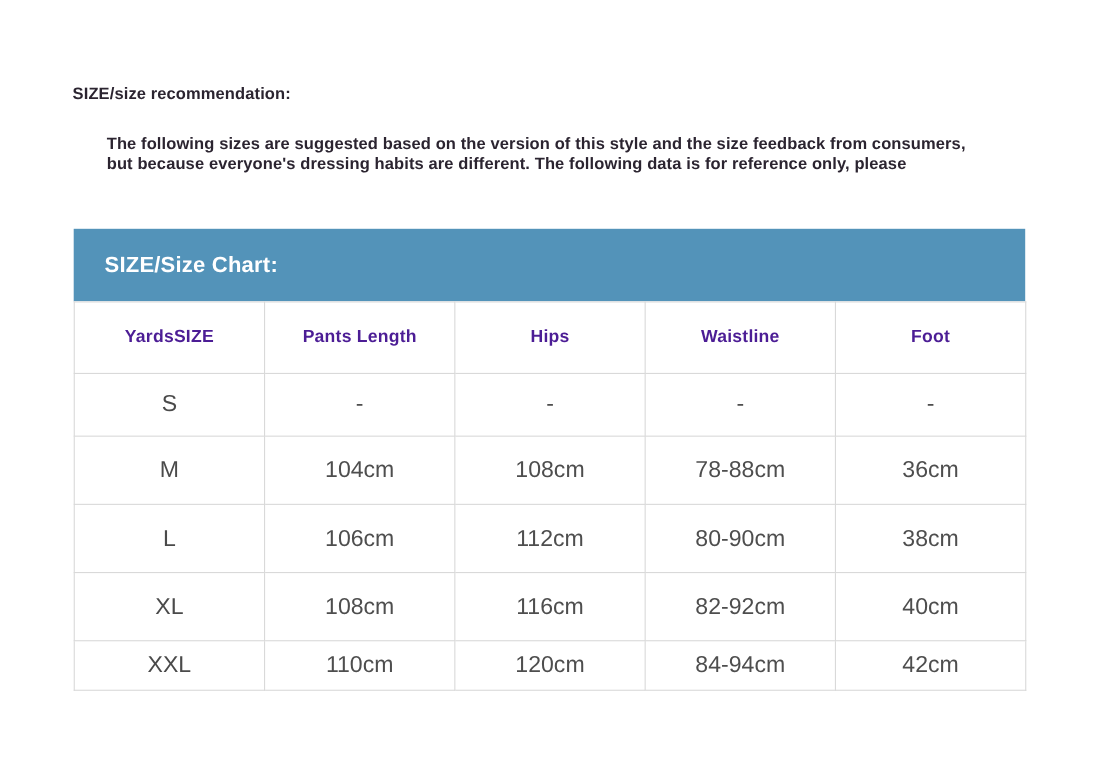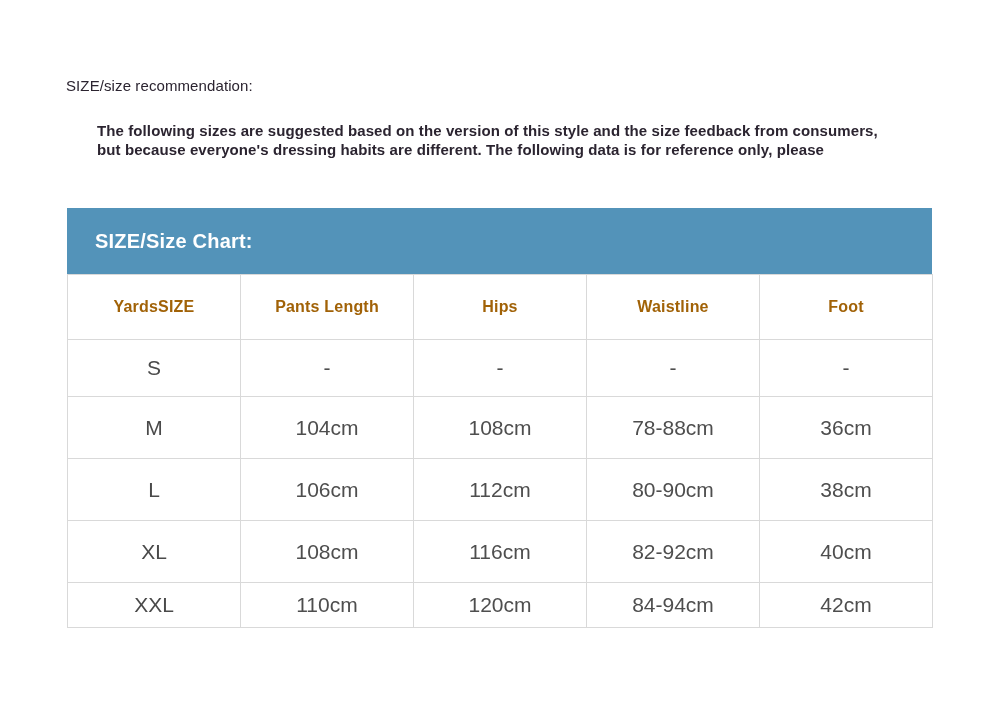--- a/index.html
+++ b/index.html
@@ -12,21 +12,21 @@
     background: #ffffff;
     position: relative;
     overflow: hidden;
     font-family: "Liberation Sans", sans-serif;
   }
   .heading {
     position: absolute;
     left: 66px;
     top: 77px;
     font-size: 15px;
-    font-weight: normal;
+    font-weight: bold;
     color: #2b2430;
     letter-spacing: 0.1px;
   }
   .intro {
     position: absolute;
     left: 66px;
     top: 121px;
     width: 880px;
     font-size: 15px;
     font-weight: bold;
@@ -68,21 +68,21 @@
     text-align: center;
     vertical-align: middle;
     padding: 0;
   }
   .size-table thead tr {
     height: 65px;
   }
   .size-table th {
     font-size: 16px;
     font-weight: bold;
-    color: #a16207;
+    color: #4c1d95;
     letter-spacing: 0.2px;
   }
   .size-table tbody tr {
     height: 62px;
   }
   .size-table tbody tr:first-child {
     height: 57px;
   }
   .size-table tbody tr:last-child {
     height: 45px;

